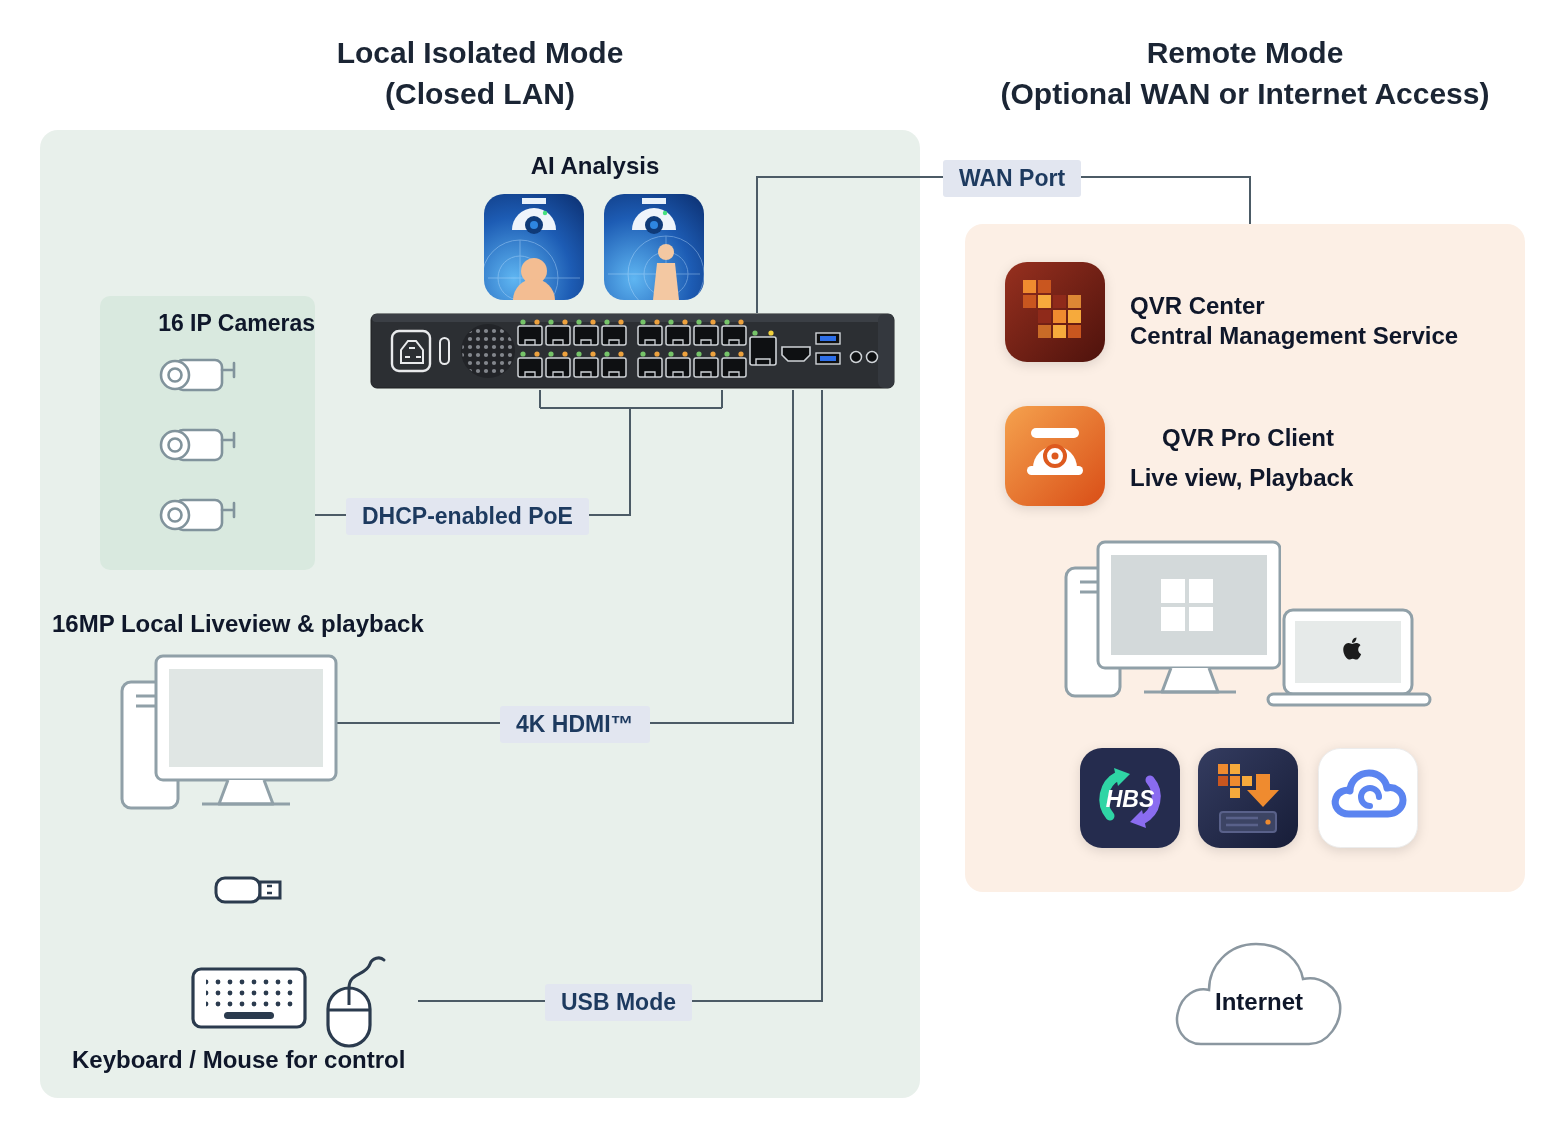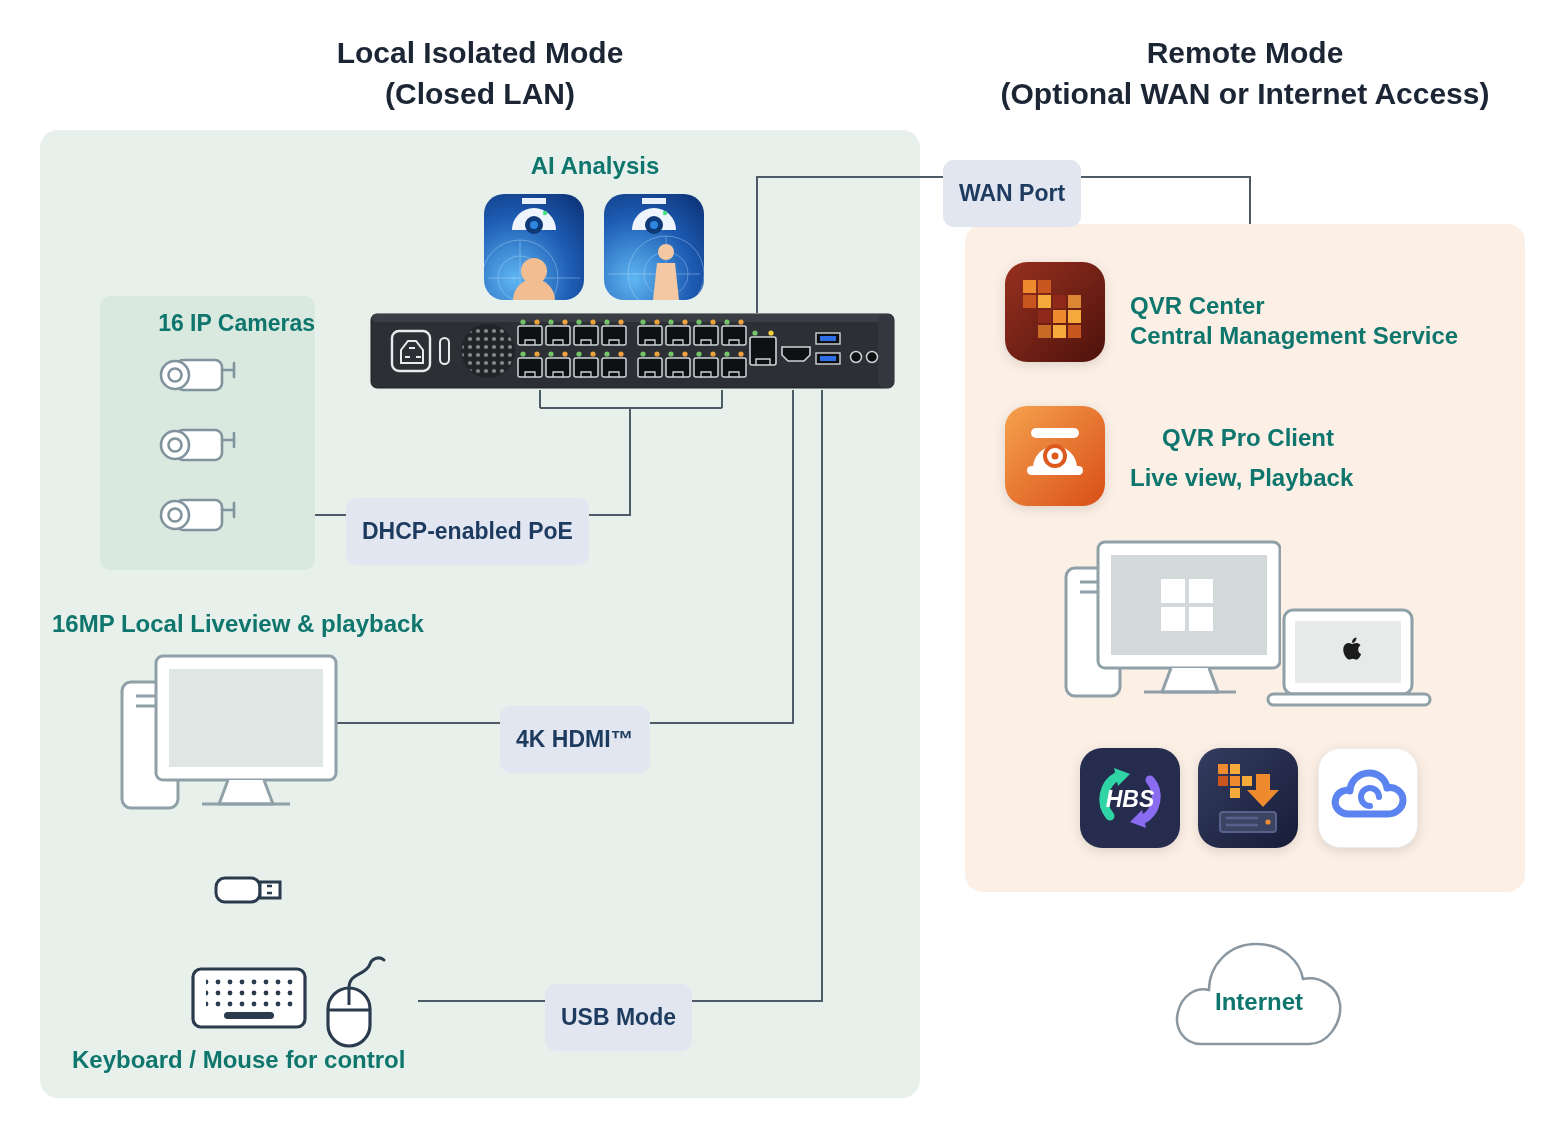--- a/index.html
+++ b/index.html
@@ -2,23 +2,23 @@
 <html><head>
 <meta charset="utf-8">
 <style>
   html,body{margin:0;padding:0;background:#fff;}
   .canvas{position:relative;width:1564px;height:1128px;background:#ffffff;
           font-family:"Liberation Sans", sans-serif;overflow:hidden;color:#223650;}
   .title{position:absolute;text-align:center;font-weight:700;font-size:30px;line-height:41px;color:#1b2534;}
   .panel{position:absolute;border-radius:18px;}
   .panel-left{left:40px;top:130px;width:880px;height:968px;background:#e8f0eb;}
   .panel-right{left:965px;top:224px;width:560px;height:668px;background:#fcefe5;}
-  .label{position:absolute;font-size:24px;font-weight:600;color:#0f766e;}
+  .label{position:absolute;font-size:24px;font-weight:600;color:#0f172a;}
   .chip{position:absolute;background:#e2e6f0;color:#1d3a5f;font-size:23px;font-weight:600;
-        padding:20px 16px;border-radius:11px;white-space:nowrap;}
+        padding:5px 16px;border-radius:3px;white-space:nowrap;}
   .cam-box{position:absolute;left:100px;top:296px;width:215px;height:274px;background:#d9e9df;border-radius:10px;}
   .cam-box .label{position:absolute;left:0;top:14px;width:215px;text-align:right;font-size:23px;}
   .overlay{position:absolute;left:0;top:0;}
   .icon-svg{position:absolute;display:block;}
   .shadowed{filter:drop-shadow(0 3px 6px rgba(0,0,0,0.12));}
 </style>
 </head>
 <body>
 
 <div class="canvas">

